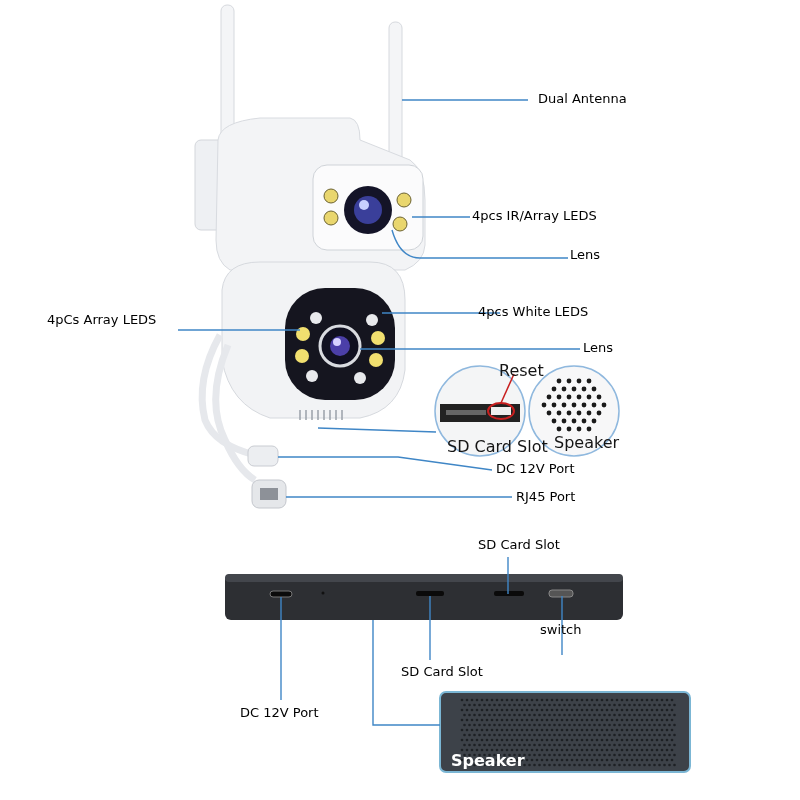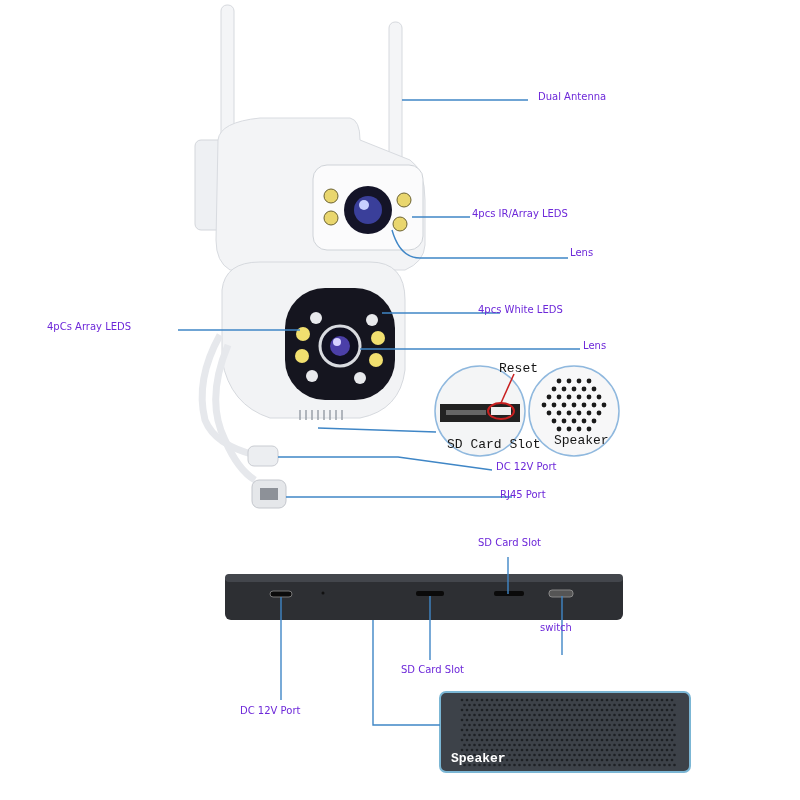--- a/index.html
+++ b/index.html
@@ -1,19 +1,19 @@
 <!DOCTYPE html>
 <html><head>
 <meta charset="utf-8">
 <style>
   html, body { margin: 0; padding: 0; background: #ffffff; }
   body { width: 800px; height: 800px; position: relative; overflow: hidden;
          font-family: "DejaVu Sans", sans-serif; color: #1a1a1a; }
-  .lbl { position: absolute; font-size: 10px; white-space: nowrap; color: #6d28d9; }
-  .lbl-s { position: absolute; font-size: 13px; white-space: nowrap; color: #151515; font-family: Liberation Mono, monospace; }
+  .lbl { position: absolute; font-size: 13px; white-space: nowrap; color: #000000; }
+  .lbl-s { position: absolute; font-size: 16px; white-space: nowrap; color: #151515; }
   svg.lines { position: absolute; left: 0; top: 0; width: 800px; height: 800px; pointer-events: none; }
   .abs { position: absolute; }
 </style>
 </head>
 <body>
 
 <svg class="abs" style="left:0;top:0" width="800" height="800">
 
   <rect x="221" y="5" width="13" height="150" rx="6" fill="#f4f5f7" stroke="#d6d9de"></rect>
   <rect x="389" y="22" width="13" height="150" rx="6" fill="#f4f5f7" stroke="#d6d9de"></rect>
@@ -741,24 +741,24 @@
     <line x1="562" y1="596" x2="562" y2="655"></line>
     <line x1="281" y1="597" x2="281" y2="700"></line>
     <path d="M373 620 L373 725 L440 725"></path>
   </g>
 </svg>
 
 <div class="lbl" style="left:538px;top:91px">Dual Antenna</div>
 <div class="lbl" style="left:472px;top:208px">4pcs IR/Array LEDS</div>
 <div class="lbl" style="left:570px;top:247px">Lens</div>
 <div class="lbl" style="left:478px;top:304px">4pcs White LEDS</div>
-<div class="lbl" style="left:47px;top:321px">4pCs Array LEDS</div>
+<div class="lbl" style="left:47px;top:312px">4pCs Array LEDS</div>
 <div class="lbl" style="left:583px;top:340px">Lens</div>
 <div class="lbl-s" style="left:499px;top:361px">Reset</div>
 <div class="lbl-s" style="left:447px;top:437px">SD Card Slot</div>
 <div class="lbl-s" style="left:554px;top:433px">Speaker</div>
 <div class="lbl" style="left:496px;top:461px">DC 12V Port</div>
-<div class="lbl" style="left:500px;top:489px">RJ45 Port</div>
+<div class="lbl" style="left:516px;top:489px">RJ45 Port</div>
 <div class="lbl" style="left:478px;top:537px">SD Card Slot</div>
 <div class="lbl" style="left:401px;top:664px">SD Card Slot</div>
 <div class="lbl" style="left:540px;top:622px">switch</div>
 <div class="lbl" style="left:240px;top:705px">DC 12V Port</div>
 <div class="lbl-s" style="left:451px;top:751px;color:#fff;font-weight:bold">Speaker</div>
 
 </body></html>

